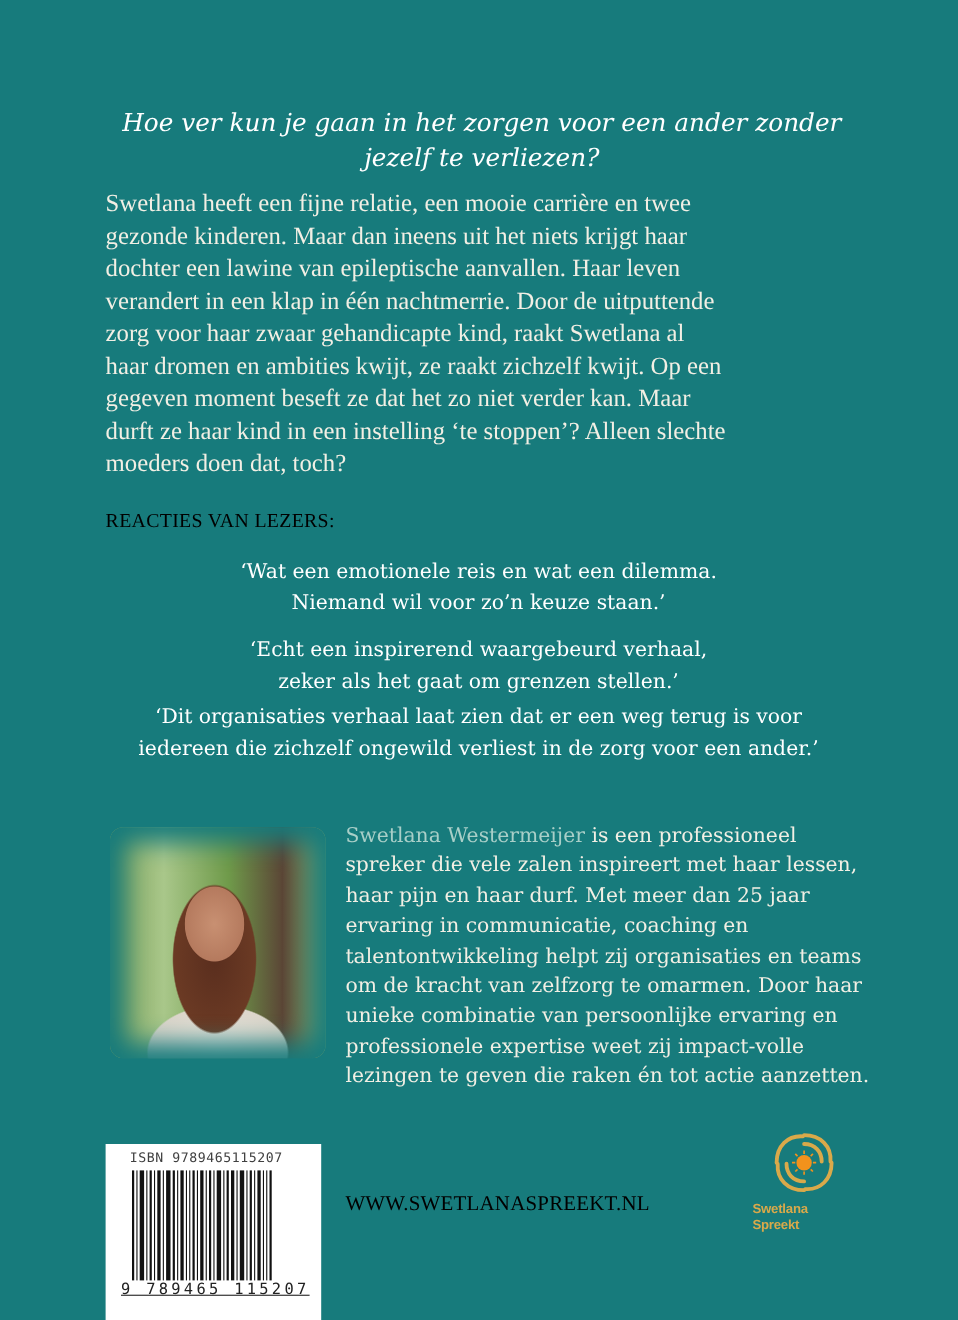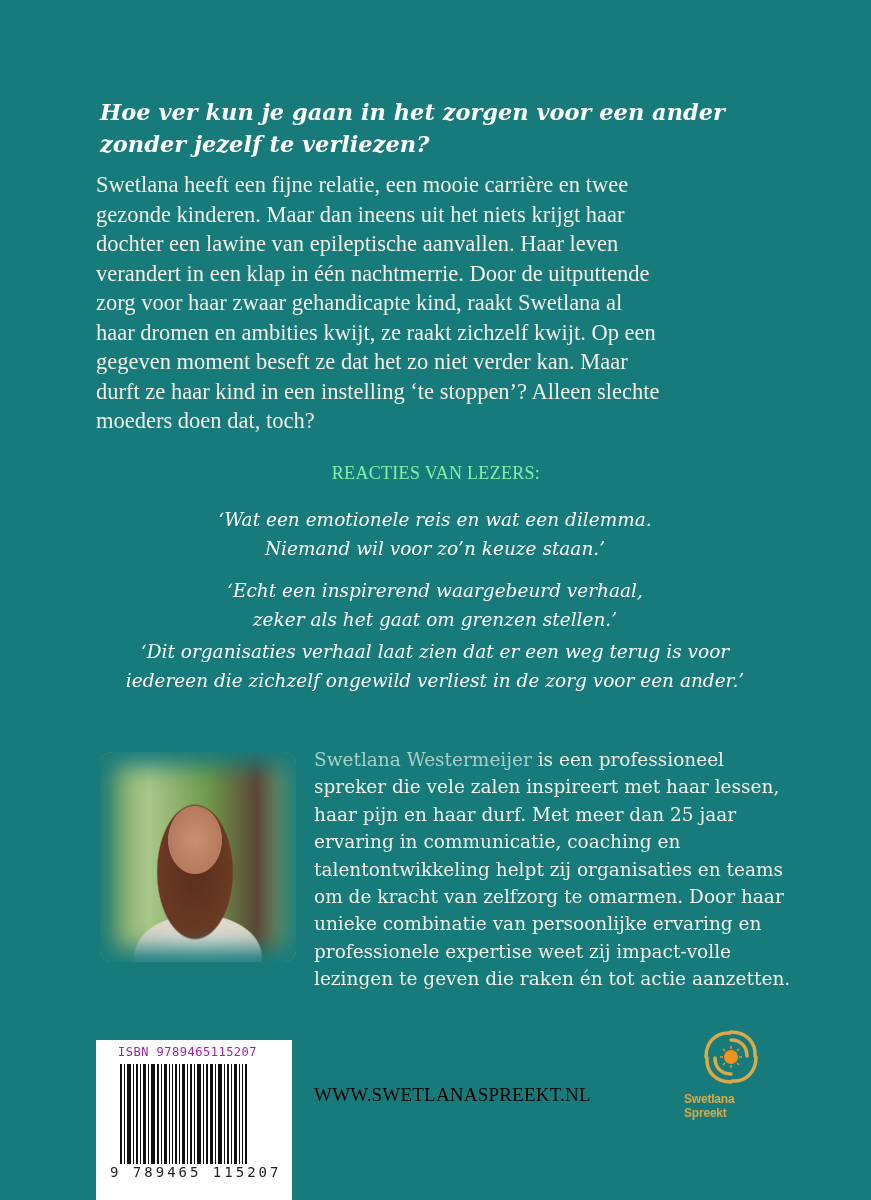--- a/index.html
+++ b/index.html
@@ -4,46 +4,45 @@
 <style>
   html, body { margin: 0; padding: 0; }
   body {
     width: 871px; height: 1200px; overflow: hidden;
     background: #177b7c;
     position: relative;
     color: #f4f1e8;
     font-family: "DejaVu Serif", serif;
   }
   .headline {
-    position: absolute; left: 100px; top: 96px; width: 700px;
+    position: absolute; left: 88px; top: 96px; width: 700px;
     font-family: "DejaVu Serif", serif;
-    font-style: italic; font-weight: bold;
+    font-style: italic; font-weight: normal;
     font-size: 22.5px; line-height: 32px;
     color: #ffffff;
     margin: 0;
+    text-align: center;
   }
   .synopsis {
     position: absolute; left: 96px; top: 170px; width: 700px;
     font-family: "Liberation Serif", serif;
     font-size: 22.5px; line-height: 29.5px;
     color: #f2efe4; margin: 0;
     white-space: pre-line;
   }
   .reactions-title {
     position: absolute; left: 96px; top: 463px; width: 680px;
-    text-align: center;
     font-family: "Liberation Serif", serif;
     font-size: 18px; letter-spacing: 0.3px;
-    color: #86efac; margin: 0;
+    color: #000000; margin: 0;
   }
   .quote {
     position: absolute; left: 80px; width: 710px;
     text-align: center;
     font-family: "DejaVu Serif", serif;
-    font-style: italic;
     font-size: 18.5px; line-height: 29px;
     color: #ffffff; margin: 0;
     white-space: pre-line;
   }
   .q1 { top: 505px; }
   .q2 { top: 576px; }
   .q3 { top: 637px; }
   .photo {
     position: absolute; left: 100px; top: 752px; width: 196px; height: 210px;
     border-radius: 12px;
@@ -61,32 +60,32 @@
     color: #f2efe4; margin: 0;
   }
   .bio .name { color: #a9cfc8; text-align: center; }
   .barcode-box {
     position: absolute; left: 96px; top: 1040px; width: 196px; height: 160px;
     background: #ffffff;
   }
   .isbn-top {
     position: absolute; left: 22px; top: 5px;
     font-family: "DejaVu Sans Mono", monospace;
-    font-size: 12px; color: #a21caf; letter-spacing: 0.5px;
+    font-size: 12px; color: #404040; letter-spacing: 0.5px;
   }
   .bars {
     position: absolute; left: 24px; top: 24px; width: 156px; height: 112px;
     display: flex; align-items: stretch; gap: 2px;
   }
   .bars span { background: #111; display: block; }
   .isbn-bottom {
     position: absolute; left: 12px; top: 124px;
     font-family: "DejaVu Sans Mono", monospace;
     font-size: 14px; color: #222; letter-spacing: 3px;
-    background: #fff; padding: 0 2px;
+    background: #fff; padding: 0 2px; text-decoration: underline;
   }
   .website {
     position: absolute; left: 314px; top: 1084px;
     font-family: "Liberation Serif", serif;
     font-size: 19px; color: #000000; letter-spacing: 0.2px;
   }
   .logo {
     position: absolute; left: 684px; top: 1026px; width: 94px; height: 90px;
   }
   .logo-icon { position: absolute; left: 16px; top: 0; width: 62px; height: 62px; }

